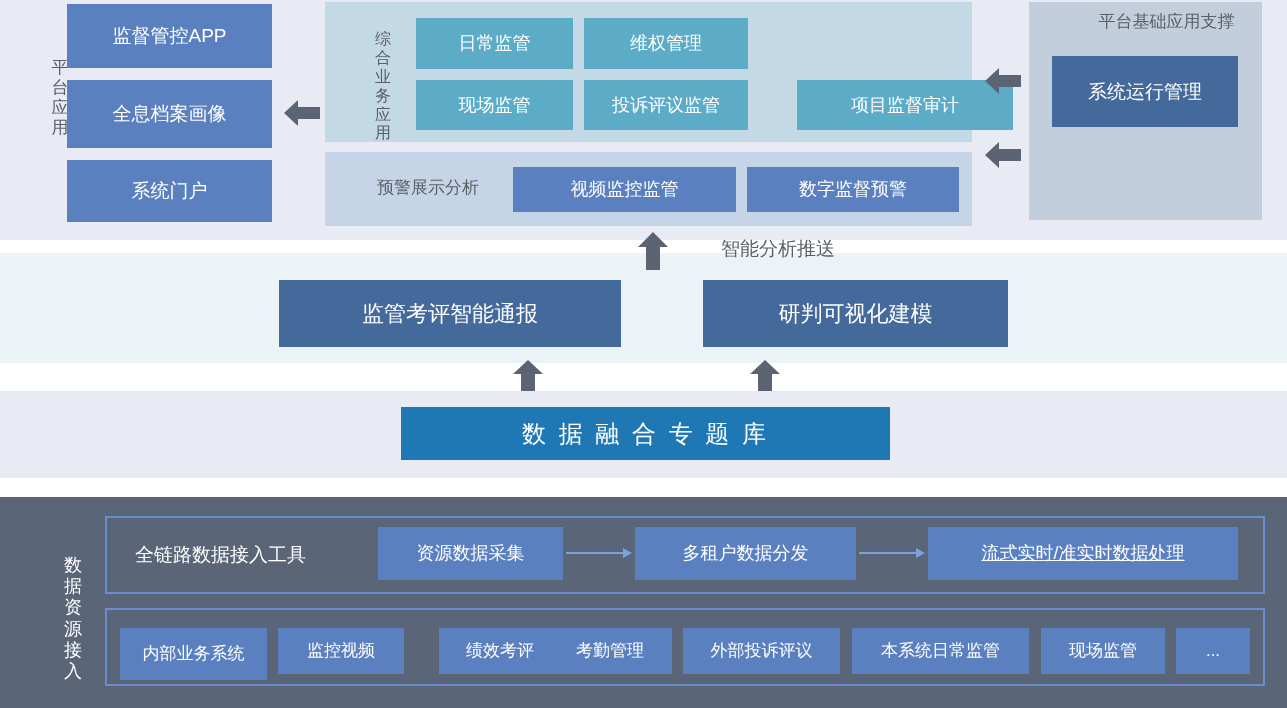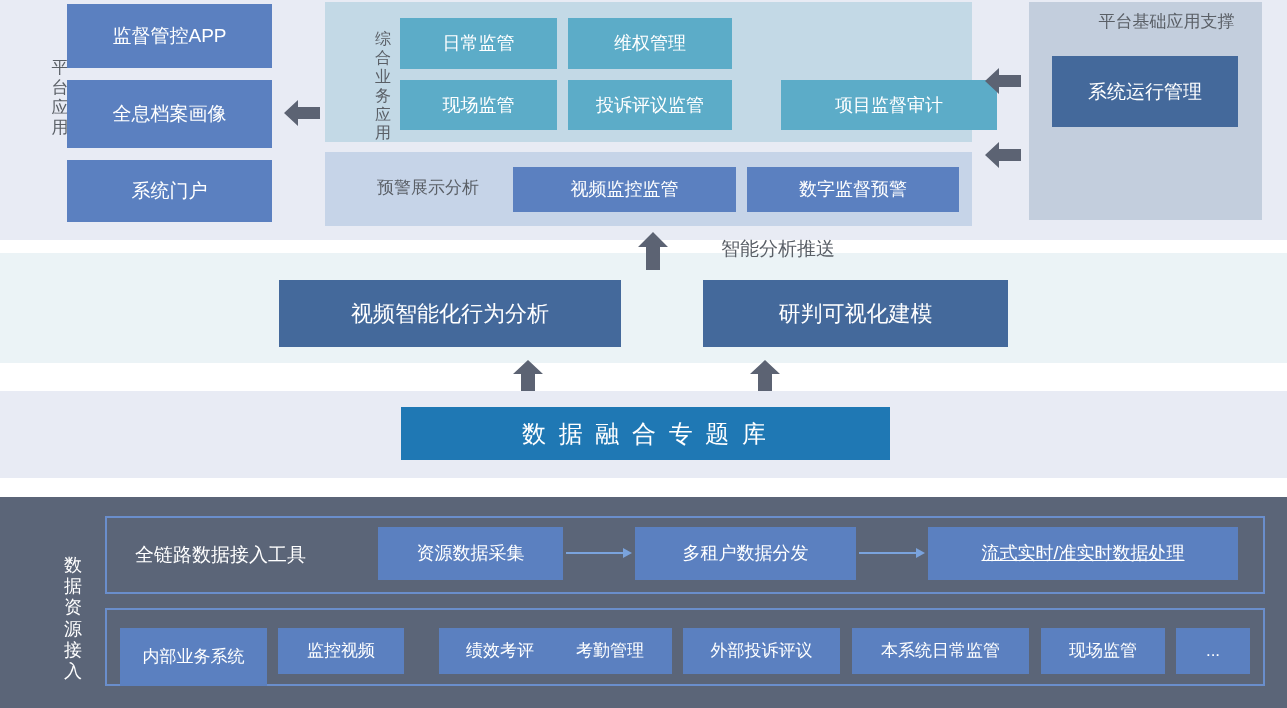--- a/index.html
+++ b/index.html
@@ -21,21 +21,21 @@
   
   .box {
     position: absolute;
     display: flex; align-items: center; justify-content: center;
     color: #ffffff;
     text-align: center;
     line-height: 1.15;
     white-space: nowrap;
   }
   .blue   { background: #5b80c0; }
-  .teal   { background: #5cacc8; }
+  .teal   { background: #5cacc8; margin-left: 16px; }
   .slate  { background: #44699b; }
   .bright { background: #1f78b4; }
 
   .sidelabel {
     position: absolute;
     color: #5a5f66;
     text-align: center;
     line-height: 1.18;
     white-space: pre-line;
     padding-left: 42px;
@@ -126,21 +126,21 @@
 
   <div class="band" id="band-analysis"></div>
 
   <div class="arrow" style="left:637px; top:232px;">
     <svg width="32" height="38" viewBox="0 0 32 38">
       <polygon points="16,0 31,15 23,15 23,38 9,38 9,15 1,15" fill="#5c6373"></polygon>
     </svg>
   </div>
   <div class="sidelabel" style="left:679px; top:238px; width:230px; font-size:19px; text-align:left;">智能分析推送</div>
 
-  <div class="box slate" style="left:279px; top:280px; width:342px; height:67px; font-size:22px;">视频智能化行为分析</div>
+  <div class="box slate" style="left:279px; top:280px; width:342px; height:67px; font-size:22px;">监管考评智能通报</div>
   <div class="box slate" style="left:703px; top:280px; width:305px; height:67px; font-size:22px;">研判可视化建模</div>
 
   <div class="arrow" style="left:512px; top:360px;">
     <svg width="32" height="34" viewBox="0 0 32 34">
       <polygon points="16,0 31,14 23,14 23,34 9,34 9,14 1,14" fill="#5c6373"></polygon>
     </svg>
   </div>
   <div class="arrow" style="left:749px; top:360px;">
     <svg width="32" height="34" viewBox="0 0 32 34">
       <polygon points="16,0 31,14 23,14 23,34 9,34 9,14 1,14" fill="#5c6373"></polygon>
@@ -165,21 +165,21 @@
   <div class="box blue" style="left:635px; top:527px; width:221px; height:53px; font-size:18px;">多租户数据分发</div>
   <div class="box blue" style="left:928px; top:527px; width:310px; height:53px; font-size:18px;text-decoration:underline;">流式实时/准实时数据处理</div>
 
   <div class="flowline" style="left:566px; top:552px; width:58px;"></div>
   <div class="flowhead" style="left:623px; top:548px;"></div>
   <div class="flowline" style="left:859px; top:552px; width:58px;"></div>
   <div class="flowhead" style="left:916px; top:548px;"></div>
 
   <div class="subpanel" id="sub-sources"></div>
 
-  <div class="box blue" style="left:120px; top:628px; width:147px; height:58px; font-size:17px;">内部业务系统</div>
+  <div class="box blue" style="left:120px; top:628px; width:147px; height:52px; font-size:17px;">内部业务系统</div>
   <div class="box blue" style="left:278px; top:628px; width:126px; height:46px; font-size:17px;">监控视频</div>
   <div class="box blue" style="left:415px; top:628px; width:122px; height:46px; font-size:17px;margin-left:24px;">绩效考评</div>
   <div class="box blue" style="left:548px; top:628px; width:124px; height:46px; font-size:17px;">考勤管理</div>
   <div class="box blue" style="left:683px; top:628px; width:157px; height:46px; font-size:17px;">外部投诉评议</div>
   <div class="box blue" style="left:852px; top:628px; width:177px; height:46px; font-size:17px;">本系统日常监管</div>
   <div class="box blue" style="left:1041px; top:628px; width:124px; height:46px; font-size:17px;">现场监管</div>
   <div class="box blue" style="left:1176px; top:628px; width:74px; height:46px; font-size:17px;">...</div>
 
 </div>
 

